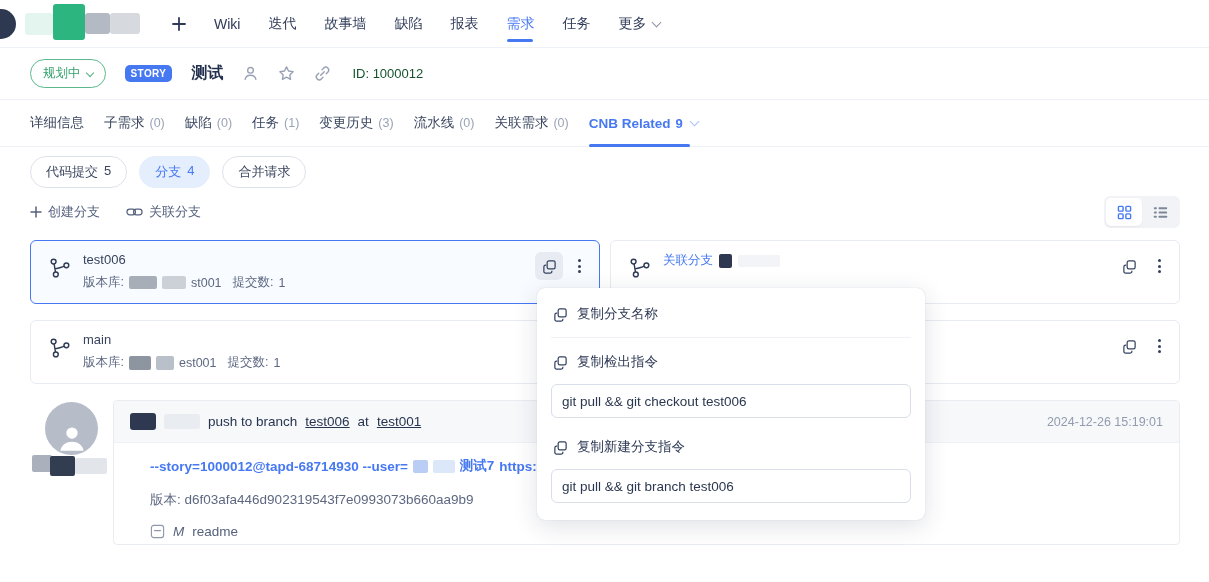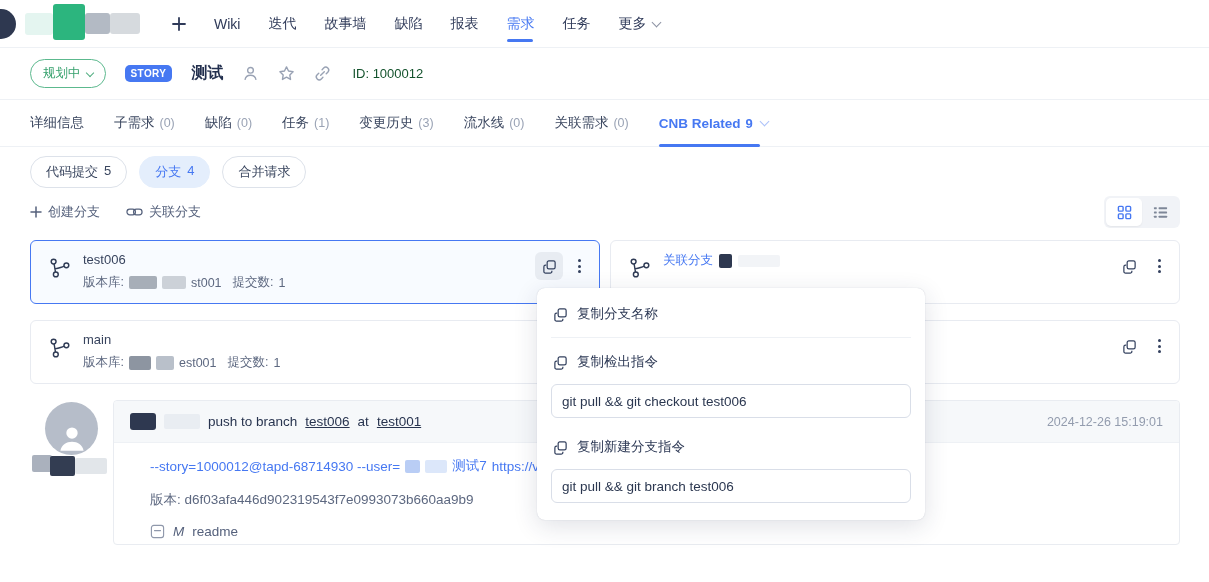--- a/index.html
+++ b/index.html
@@ -21,21 +21,21 @@
 .chev{width:7px;height:7px;border-right:1.5px solid currentColor;border-bottom:1.5px solid currentColor;transform:rotate(45deg);display:inline-block;margin-left:7px;margin-top:-3px;opacity:.55}
 
 .story-header{position:absolute;top:48px;left:0;right:0;height:52px;display:flex;align-items:center;padding:0 30px;border-bottom:1px solid #eef1f5;gap:19px}
 .status-pill{display:flex;align-items:center;border:1px solid #5cb98e;color:#34a06c;background:#fff;border-radius:15px;padding:5px 12px;font-size:12.5px;cursor:pointer}
 .status-pill .chev{opacity:.85;margin-left:6px;width:6px;height:6px;margin-top:-2px}
 .story-badge{background:#4678f2;color:#fff;font-size:10px;font-weight:700;padding:3px 6px;border-radius:5px;letter-spacing:.4px}
 .story-title{font-size:16px;font-weight:700;color:#222f4e}
 .hicon{color:#99a2b4;cursor:pointer;display:flex;align-items:center}
 .story-id{color:#14532d;font-size:13px;margin-left:2px}
 
-.tabbar{position:absolute;top:100px;left:0;right:0;height:47px;display:flex;align-items:center;gap:30px;padding:0 30px;border-bottom:1px solid #eef1f5;font-size:13.5px}
+.tabbar{position:absolute;top:100px;left:0;right:0;height:47px;display:flex;align-items:center;gap:20px;padding:0 30px;border-bottom:1px solid #eef1f5;font-size:13.5px}
 .tab{display:flex;align-items:center;gap:5px;color:#3a465f;cursor:pointer;height:100%;position:relative;white-space:nowrap}
 .tab .t-count{color:#9aa3b5;font-size:12.5px}
 .tab.active{color:#4678f2;font-weight:700}
 .tab.active .t-count{color:#4678f2;font-size:13px}
 .tab.active .chev{opacity:.45;margin-left:3px}
 .tab-underline{position:absolute;bottom:-1px;left:0;right:8px;height:3px;background:#4678f2;border-radius:2px}
 
 .filter-row{position:absolute;top:156px;left:30px;display:flex;gap:12px}
 .chip{display:flex;align-items:flex-start;gap:6px;border:1px solid #dde2ea;border-radius:16px;padding:6px 15px;font-size:13px;color:#3a465f;cursor:pointer;background:#fff;white-space:nowrap}
 .chip.active{background:#e4eefc;border-color:#e4eefc;color:#4678f2}
@@ -65,21 +65,21 @@
 .dots i{width:3px;height:3px;background:#33405e;border-radius:50%}
 .rd{display:inline-block;border-radius:2px}
 
 .avatar{position:absolute;left:45px;top:402px;width:53px;height:53px;border-radius:50%;background:#b6bdc9;display:flex;align-items:flex-end;justify-content:center;overflow:hidden}
 .commit-card{position:absolute;left:113px;top:400px;width:1067px;height:145px;border:1px solid #e9ecf1;border-radius:4px;background:#fff}
 .commit-head{height:42px;background:#f6f8fa;display:flex;align-items:center;padding:0 16px;border-bottom:1px solid #eef1f5;border-radius:4px 4px 0 0}
 .commit-title{display:flex;align-items:center;gap:8px;font-size:13.5px;color:#28344f;font-weight:500}
 .c-link{text-decoration:underline;cursor:pointer;color:#28344f}
 .commit-time{margin-left:auto;color:#939cae;font-size:12.5px}
 .commit-body{padding:14px 16px 0 36px;font-size:13.5px}
-.msg-line{color:#4678f2;font-weight:400;display:flex;align-items:center;gap:5px;white-space:nowrap;overflow:hidden}
+.msg-line{color:#4678f2;font-weight:700;display:flex;align-items:center;gap:5px;white-space:nowrap;overflow:hidden}
 .ver-line{margin-top:16px;color:#5d6880}
 .file-line{margin-top:15px;display:flex;align-items:center;gap:8px;color:#55617c}
 .file-status{font-style:italic}
 
 .popup{position:absolute;left:537px;top:288px;width:388px;background:#fff;border-radius:8px;box-shadow:0 6px 24px rgba(32,45,80,.14),0 0 1px rgba(32,45,80,.25);padding:16px 14px 17px;z-index:60}
 .menu-item{display:flex;align-items:center;gap:9px;font-size:13.5px;color:#2e3a56;cursor:pointer;padding:1px 2px}
 .menu-divider{height:1px;background:#eef1f5;margin:13px 0 14px}
 .cmd-input{width:100%;height:34px;border:1px solid #d9dee8;border-radius:6px;padding:0 10px;font-size:13.5px;color:#2b3750;font-family:"Liberation Sans",sans-serif;margin-top:12px;outline:none;background:#fff}
 .menu-item.mt{margin-top:19px}
 </style>

